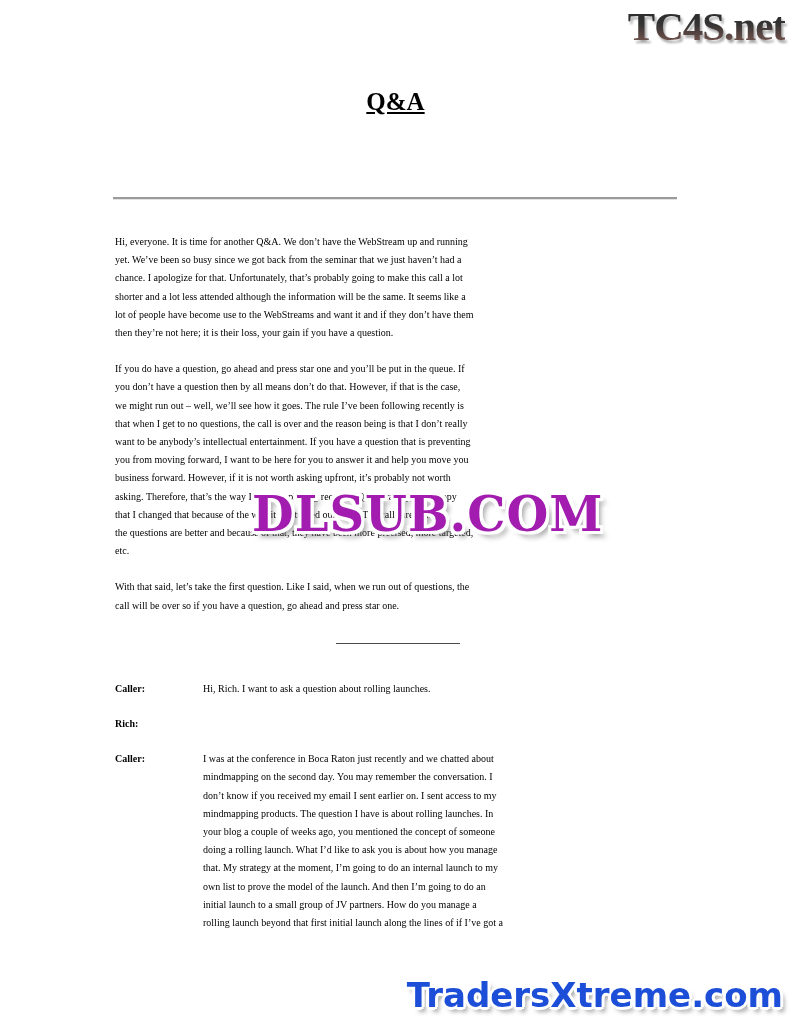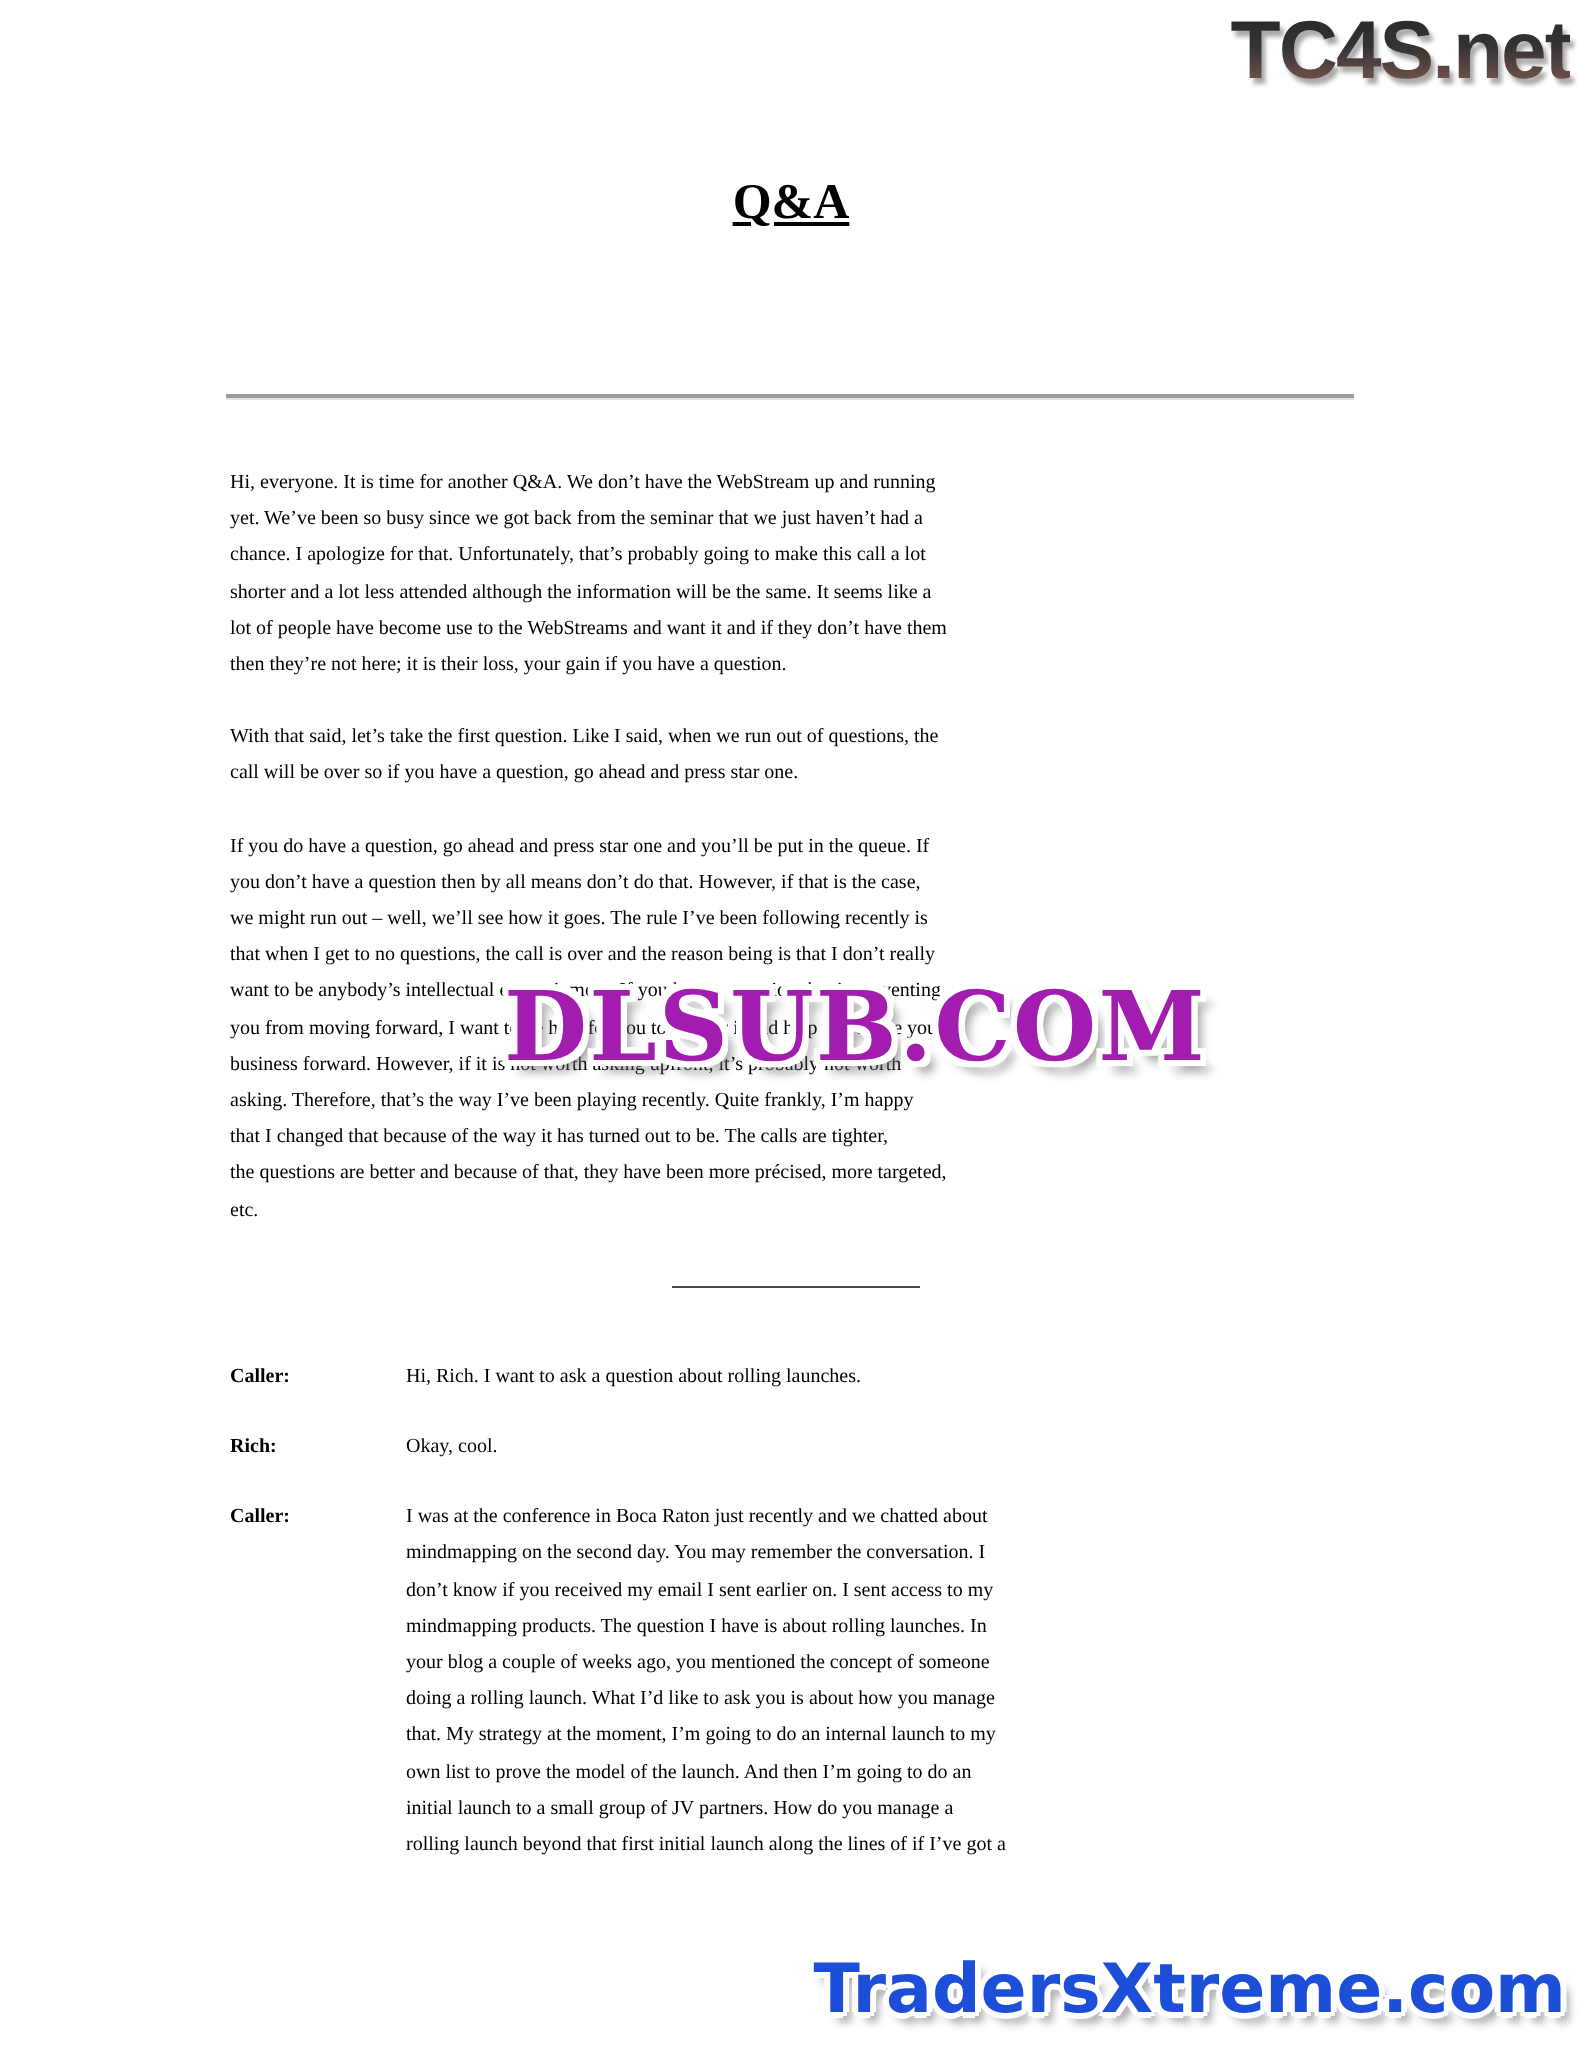--- a/index.html
+++ b/index.html
@@ -13,21 +13,21 @@
   .page {
     position: relative;
     width: 791px; height: 1024px;
     background: #fff;
   }
 
   
   .tc4s-logo {
     position: absolute;
     top: 2px; right: 6px;
-    font-family: Liberation Sans, sans-serif;
+    font-family: Liberation Serif, serif;
     font-weight: bold;
     font-size: 41px;
     letter-spacing: -1px;
     background: linear-gradient(to bottom, #262626 0%, #333333 45%, #8e6057 100%);
     -webkit-background-clip: text;
     background-clip: text;
     color: transparent;
     filter: drop-shadow(2px 3px 1px rgba(140,140,140,0.75));
   }
 
@@ -135,45 +135,44 @@
 
   <div class="content">
 
     <p>Hi, everyone. It is time for another Q&amp;A. We don’t have the WebStream up and running
 yet. We’ve been so busy since we got back from the seminar that we just haven’t had a
 chance. I apologize for that. Unfortunately, that’s probably going to make this call a lot
 shorter and a lot less attended although the information will be the same. It seems like a
 lot of people have become use to the WebStreams and want it and if they don’t have them
 then they’re not here; it is their loss, your gain if you have a question.</p>
 
-    <p>With that said, let’s take the first question. Like I said, when we run out of questions, the
-call will be over so if you have a question, go ahead and press star one.</p>
-
     <p>If you do have a question, go ahead and press star one and you’ll be put in the queue. If
 you don’t have a question then by all means don’t do that. However, if that is the case,
 we might run out – well, we’ll see how it goes. The rule I’ve been following recently is
 that when I get to no questions, the call is over and the reason being is that I don’t really
 want to be anybody’s intellectual entertainment. If you have a question that is preventing
 you from moving forward, I want to be here for you to answer it and help you move you
 business forward. However, if it is not worth asking upfront, it’s probably not worth
 asking. Therefore, that’s the way I’ve been playing recently. Quite frankly, I’m happy
 that I changed that because of the way it has turned out to be. The calls are tighter,
 the questions are better and because of that, they have been more précised, more targeted,
 etc.</p>
 
+    <p>With that said, let’s take the first question. Like I said, when we run out of questions, the
+call will be over so if you have a question, go ahead and press star one.</p>
+
     <div class="separator"></div>
 
     <div class="dialogue-row first">
       <span class="speaker">Caller:</span>
       <span class="speech">Hi, Rich. I want to ask a question about rolling launches.</span>
     </div>
 
     <div class="dialogue-row">
       <span class="speaker">Rich:</span>
-      <span class="speech">Okay, cool.</span>
     </div>
 
     <div class="dialogue-row">
       <span class="speaker">Caller:</span>
       <span class="speech">I was at the conference in Boca Raton just recently and we chatted about
 mindmapping on the second day. You may remember the conversation. I
 don’t know if you received my email I sent earlier on. I sent access to my
 mindmapping products. The question I have is about rolling launches. In
 your blog a couple of weeks ago, you mentioned the concept of someone
 doing a rolling launch. What I’d like to ask you is about how you manage

